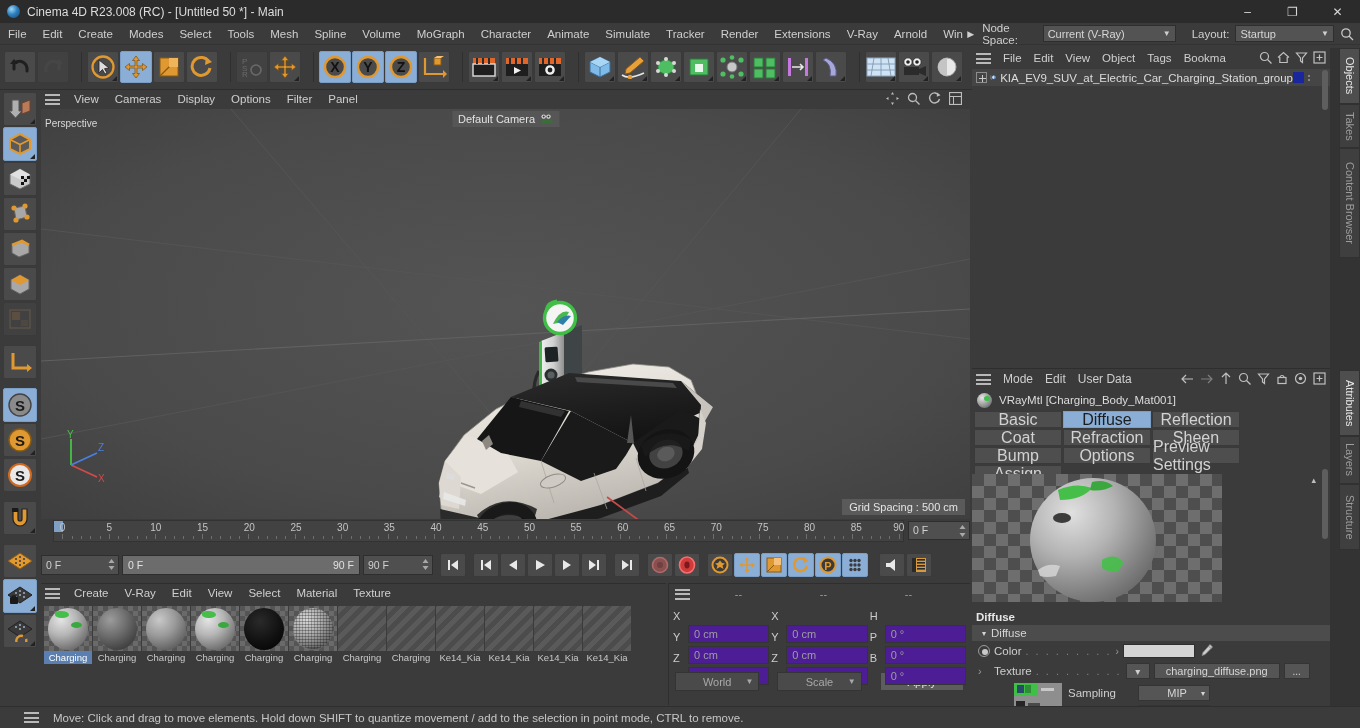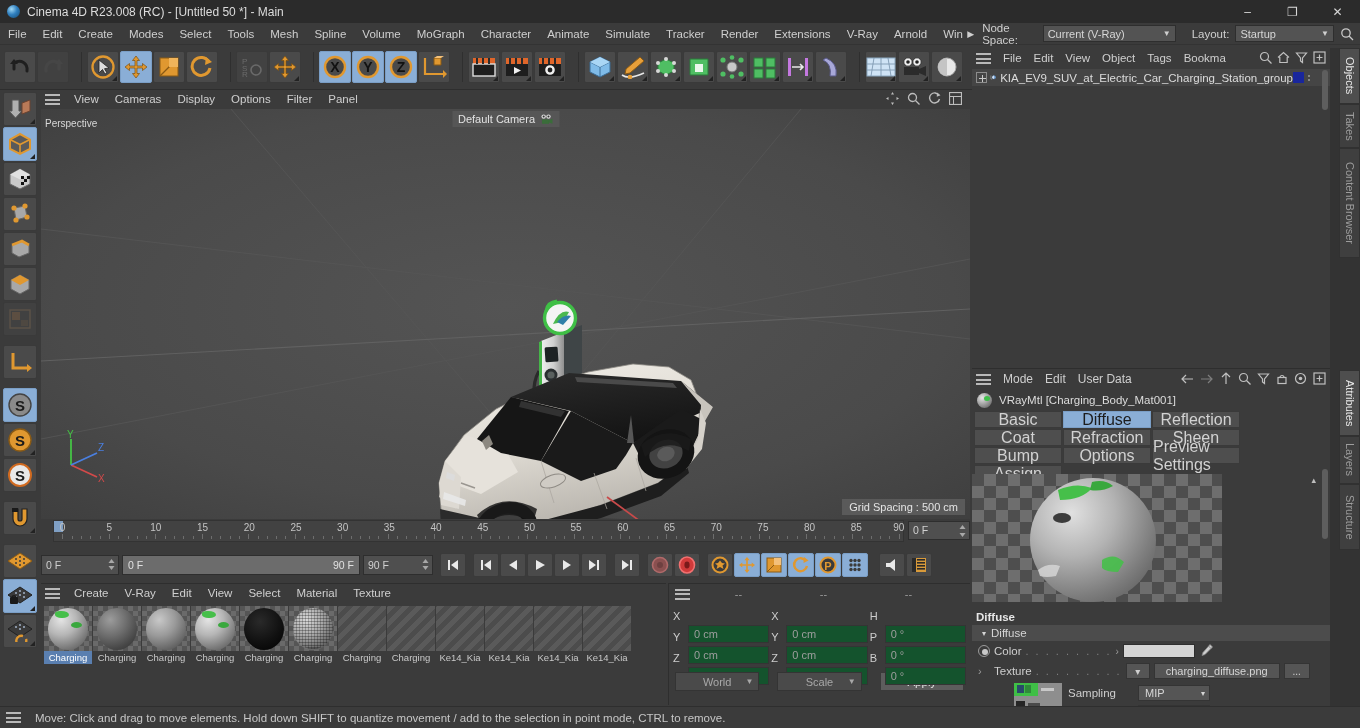--- a/index.html
+++ b/index.html
@@ -121,21 +121,21 @@
 
   
   .coord { position:absolute; left:668px; top:583px; width:302px; bottom:23px; background:#3b3b3b;
            border-top:1px solid #2e2e2e; border-left:1px solid #2e2e2e; }
   .cd-top { height:20px; display:flex; align-items:center; padding-left:6px; font-size:11px;
             color:#9a9a9a; }
   .cd-top span { width:85px; text-align:center; }
   .cd-rows { padding:1px 4px 0 4px; }
   .cd-row { display:flex; align-items:center; height:21px; gap:2px; }
   .cd-lab { width:13px; font-size:11px; color:#cdcdcd; text-align:left; }
-  .cd-in { flex:1; height:18px; background:#14532d; border:1px solid #343434; position:relative;
+  .cd-in { flex:1; height:18px; background:#4c1d95; border:1px solid #343434; position:relative;
            font-size:11px; color:#9e9e9e; display:flex; align-items:center; padding-left:5px;margin-top:36px; }
   .cd-bot { display:flex; gap:18px; padding:4px 6px 0 6px; align-items:center; }
   .cd-sel { flex:1; height:19px; background:#4a4a4a; border:1px solid #343434; font-size:11px;
             color:#a8a8a8; display:flex; align-items:center; justify-content:center; position:relative; }
   .cd-sel .cd2 { position:absolute; right:5px; font-size:8px; }
   .cd-apply { flex:1; height:19px; background:#5d5d5d; border:1px solid #3a3a3a; font-size:11.5px;
               color:#e2e2e2; display:flex; align-items:center; justify-content:center; }
 
   
   .rightcol { position:absolute; left:972px; top:48px; right:30px; bottom:0; background:#3b3b3b; }
@@ -197,21 +197,21 @@
 
   
   .vtabs { position:absolute; right:0; top:48px; width:30px; bottom:0; background:#333; }
   .vt { position:absolute; right:0; width:21px; background:#3f3f3f; border:1px solid #313131;
         color:#9d9d9d; font-size:11px; writing-mode:vertical-rl; text-align:center;
         display:flex; align-items:center; justify-content:center; }
   .vt.sel { background:#4e4e4e; color:#e8e8e8; }
 
   
   .statusbar { position:absolute; left:0; bottom:0; width:1360px; height:22px; background:#3b3b3b;
-               display:flex; align-items:center; padding-left:6px; border-top:1px solid #2e2e2e; }
+               display:flex; align-items:center; padding-left:24px; border-top:1px solid #2e2e2e; }
   .status-text { font-size:11.5px; color:#c6c6c6; margin-left:8px; white-space:nowrap; }
 
   .scrollv { position:absolute; right:1px; top:0; width:8px; bottom:0; }
   .scrollv i { position:absolute; left:1px; width:6px; background:#5e5e5e; border-radius:3px; }
 </style>
 </head>
 <body>
 
 <div class="app">
 
@@ -1398,21 +1398,21 @@
               <rect x="27" y="5" width="13" height="3" fill="#c8c8c8"></rect>
               <rect x="2" y="18" width="9" height="10" fill="#252525"></rect>
               <rect x="14" y="20" width="12" height="7" fill="#4a4a4a"></rect>
               <rect x="28" y="25" width="18" height="11" fill="#2fa83a"></rect>
               <rect x="2" y="31" width="10" height="7" fill="#3a3a3a"></rect>
             </svg>
           </div>
           <div style="flex:1">
             <div style="display:flex;align-items:center;gap:8px;height:20px">
               <span style="font-size:11.5px;color:#cecece;width:62px">Sampling</span>
-              <span class="texfield" style="width:72px;justify-content:flex-start;padding-left:6px;position:relative">
+              <span class="texfield" style="width:72px;justify-content:center;padding-left:6px;position:relative">
                 <span>MIP</span>
                 <span style="position:absolute;right:4px;font-size:8px">▾</span>
               </span>
             </div>
             <div style="display:flex;align-items:center;gap:8px;height:20px">
               <span style="font-size:11.5px;color:#cecece;width:62px">Blur Offset</span>
               <span class="texfield" style="width:72px;justify-content:flex-start;padding-left:6px;position:relative">
                 <span>0 %</span>
                 <span class="spin">
                     <svg width="7" height="12" viewBox="0 0 7 12">

